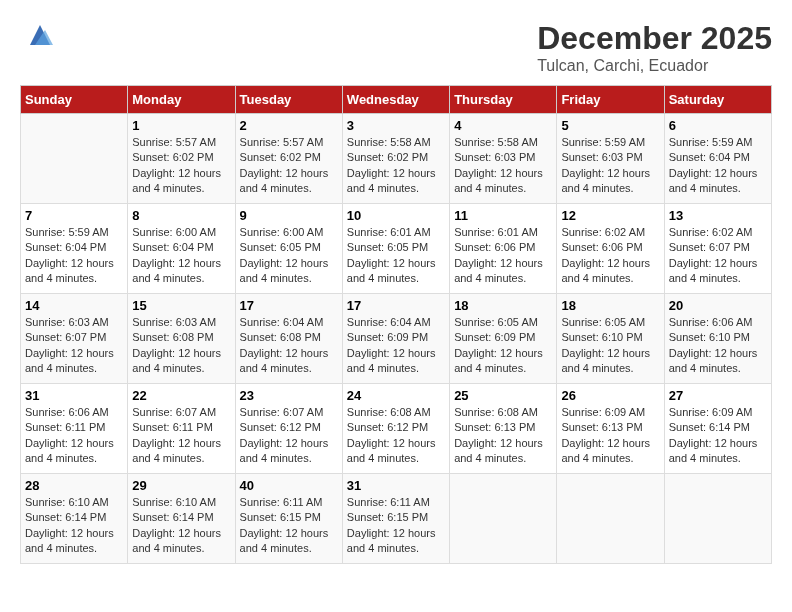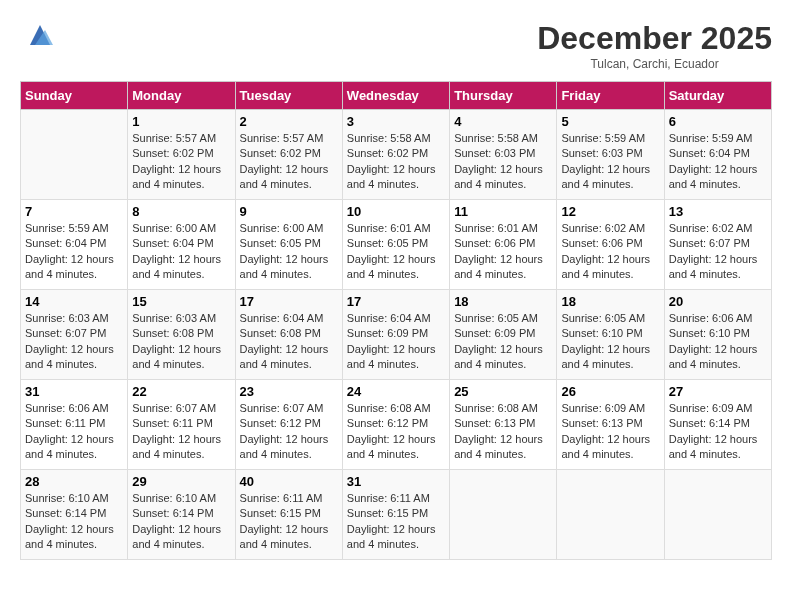--- a/index.html
+++ b/index.html
@@ -34,38 +34,38 @@
       font-size: 18px;
       font-weight: bold;
       color: #3a6db5;
     }
     .logo-icon {
       width: 30px;
       height: 30px;
       margin-left: 5px;
     }
     .title-section {
-      text-align: center;
+      text-align: left;
     }
     .month-title {
       font-size: 32px;
       font-weight: bold;
       color: #333;
     }
     .subtitle {
-      font-size: 12px;
+      font-size: 16px;
       color: #555;
     }
     table {
       width: 100%;
       border-collapse: collapse;
       font-size: 11px;
     }
     thead tr {
-      background-color: #be185d;
+      background-color: #b91c1c;
       color: #fff;
     }
     thead th {
       padding: 6px 4px;
       text-align: left;
       font-size: 13px;
       font-weight: bold;
       border: 1px solid #ccc;
     }
     tbody tr {

